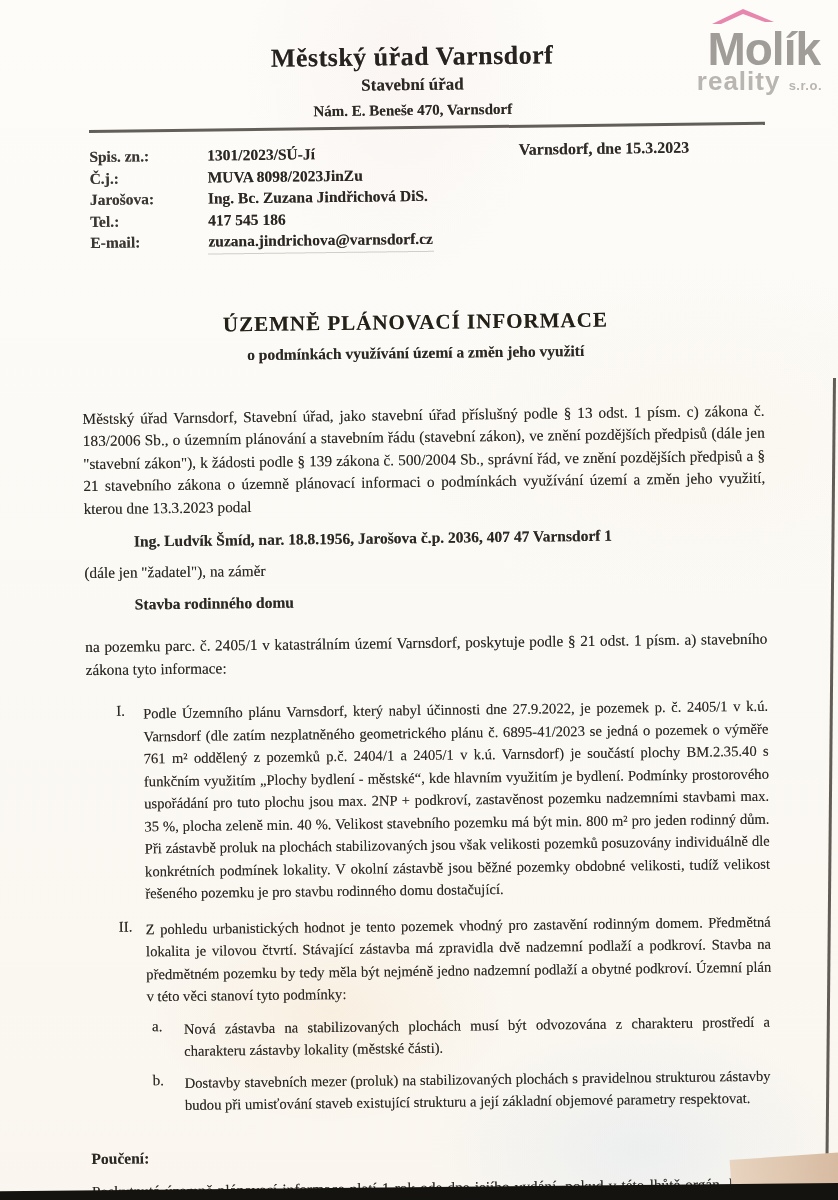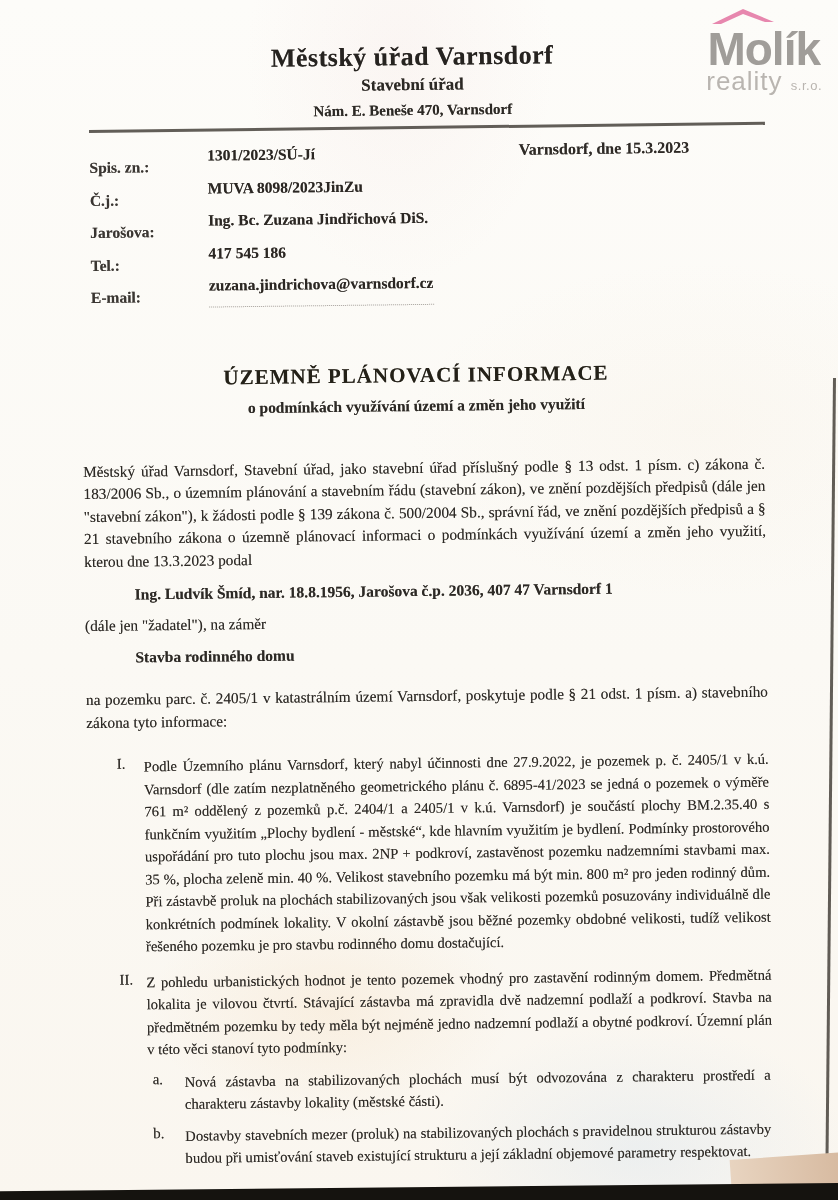--- a/index.html
+++ b/index.html
@@ -26,21 +26,21 @@
   }
   
   .letterhead{padding-top:42px;text-align:center;}
   .office{font-size:26px;font-weight:700;letter-spacing:0.5px;color:#262320;}
   .dept{font-size:17px;font-weight:700;margin-top:3px;}
   .addr{font-size:15px;font-weight:700;margin-top:7px;}
   .rule{margin:7px 0 0 95px;width:676px;height:0;border-top:3px solid rgba(70,66,60,0.85);}
   
   .meta{position:relative;margin:13px 0 0 95px;width:680px;}
   .meta-grid{display:grid;grid-template-columns:118px 1fr;line-height:21.5px;font-size:15.5px;}
-  .meta-label{font-weight:700;color:#3a3632;margin-top:11px;}
+  .meta-label{font-weight:700;color:#3a3632;}
   .meta-value{font-weight:700;color:#2b2723;}
   .meta-grid > div:nth-child(10){border-bottom:1px dotted rgba(95,88,80,0.55);width:fit-content;padding-bottom:1px;}
   .date{position:absolute;right:80px;top:0;font-size:16px;font-weight:700;color:#2e2a26;}
   
   .title{margin-top:58px;text-align:center;font-size:21px;font-weight:700;letter-spacing:1px;color:#242118;}
   .subtitle{margin-top:9px;text-align:center;font-size:15.5px;font-weight:700;}
   
   .bodycol{margin:0 0 0 85px;width:682px;}
   p{margin:0;}
   .intro{margin-top:42px;font-size:15.3px;line-height:22.5px;text-align:justify;}
@@ -55,21 +55,21 @@
   .subitem{display:flex;margin-top:10px;}
   .subitem .marker{flex:0 0 32px;margin-left:62px;font-size:15px;}
   .subitem .itext{flex:1;font-size:14.6px;line-height:22px;text-align:justify;margin-right:2px;}
   .notice-h{margin-top:33px;font-size:15.5px;font-weight:700;}
   .notice{margin-top:12px;font-size:15.3px;line-height:23px;text-align:justify;}
   
   .logo{position:absolute;top:4px;right:16px;width:200px;height:100px;text-align:right;
         font-family:"Liberation Sans", sans-serif;}
   .roof{position:absolute;top:5px;right:48px;}
   .logo-word{font-size:46px;font-weight:700;color:#a09d99;letter-spacing:-1px;line-height:1;margin-top:22px;margin-right:2px;}
-  .logo-sub{margin-top:-4px;color:#b9b5b0;font-size:26px;font-weight:400;letter-spacing:1px;line-height:1;}
+  .logo-sub{margin-top:-4px;color:#b9b5b0;font-size:26px;font-weight:700;letter-spacing:1px;line-height:1;}
   .logo-sro{font-size:13px;letter-spacing:0.5px;}
   
   .edge-line{position:absolute;left:833px;top:378px;width:2.5px;height:800px;
              background:rgba(45,40,33,0.75);transform:rotate(0.55deg);transform-origin:top center;z-index:3;}
   .photo-corner{position:absolute;right:-8px;bottom:0px;width:115px;height:44px;
                 background:linear-gradient(90deg,#e8d4c0,#d6b99f);transform:rotate(-4deg);z-index:4;}
   .photo-bottom{position:absolute;left:-20px;bottom:-15px;width:900px;height:28px;
                 background:#15130f;transform:rotate(-0.55deg);z-index:5;}
 </style>
 </head>

